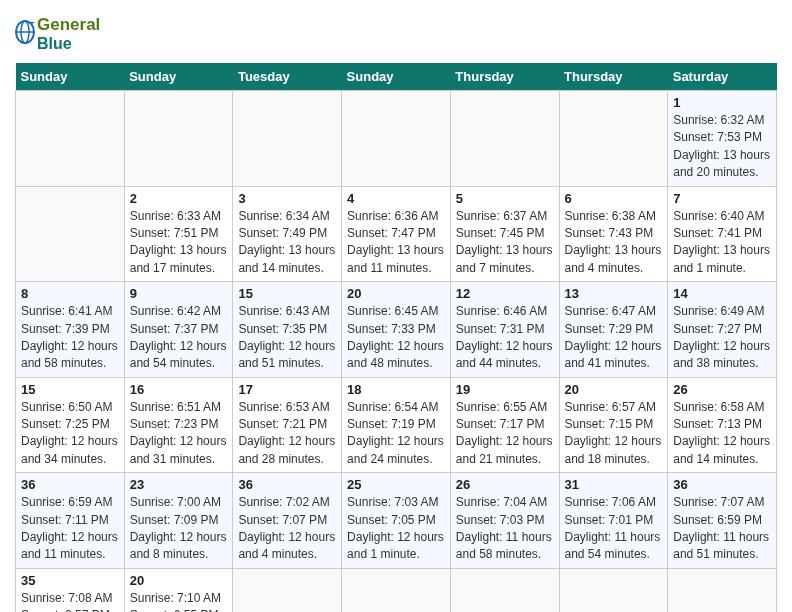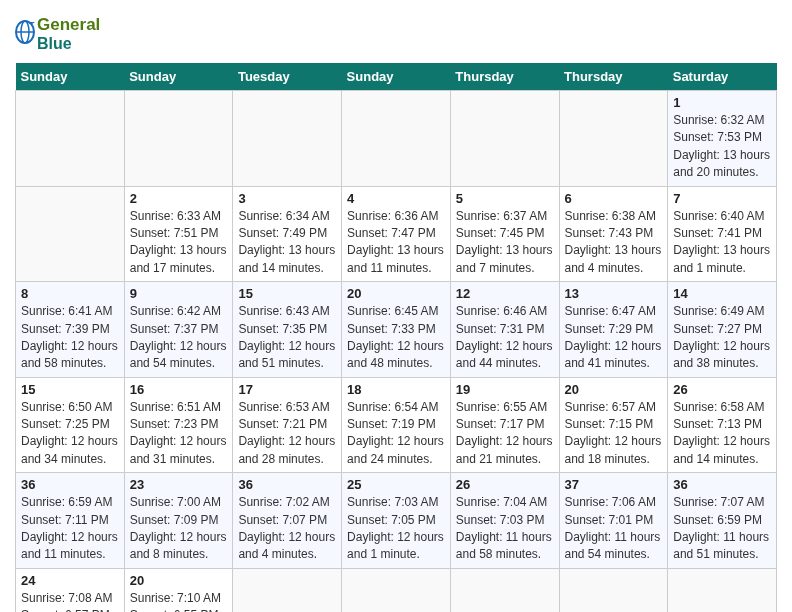--- a/index.html
+++ b/index.html
@@ -149,25 +149,25 @@
         <td><span class="day-num">19</span><span class="day-text">Sunrise: 6:55 AM<br>Sunset: 7:17 PM<br>Daylight: 12 hours and 21 minutes.</span></td>
         <td><span class="day-num">20</span><span class="day-text">Sunrise: 6:57 AM<br>Sunset: 7:15 PM<br>Daylight: 12 hours and 18 minutes.</span></td>
         <td><span class="day-num">26</span><span class="day-text">Sunrise: 6:58 AM<br>Sunset: 7:13 PM<br>Daylight: 12 hours and 14 minutes.</span></td>
       </tr>
       <tr>
         <td><span class="day-num">36</span><span class="day-text">Sunrise: 6:59 AM<br>Sunset: 7:11 PM<br>Daylight: 12 hours and 11 minutes.</span></td>
         <td><span class="day-num">23</span><span class="day-text">Sunrise: 7:00 AM<br>Sunset: 7:09 PM<br>Daylight: 12 hours and 8 minutes.</span></td>
         <td><span class="day-num">36</span><span class="day-text">Sunrise: 7:02 AM<br>Sunset: 7:07 PM<br>Daylight: 12 hours and 4 minutes.</span></td>
         <td><span class="day-num">25</span><span class="day-text">Sunrise: 7:03 AM<br>Sunset: 7:05 PM<br>Daylight: 12 hours and 1 minute.</span></td>
         <td><span class="day-num">26</span><span class="day-text">Sunrise: 7:04 AM<br>Sunset: 7:03 PM<br>Daylight: 11 hours and 58 minutes.</span></td>
-        <td><span class="day-num">37</span><span class="day-text">Sunrise: 7:06 AM<br>Sunset: 7:01 PM<br>Daylight: 11 hours and 54 minutes.</span></td>
+        <td><span class="day-num">31</span><span class="day-text">Sunrise: 7:06 AM<br>Sunset: 7:01 PM<br>Daylight: 11 hours and 54 minutes.</span></td>
         <td><span class="day-num">36</span><span class="day-text">Sunrise: 7:07 AM<br>Sunset: 6:59 PM<br>Daylight: 11 hours and 51 minutes.</span></td>
       </tr>
       <tr>
-        <td><span class="day-num">24</span><span class="day-text">Sunrise: 7:08 AM<br>Sunset: 6:57 PM<br>Daylight: 11 hours and 48 minutes.</span></td>
+        <td><span class="day-num">35</span><span class="day-text">Sunrise: 7:08 AM<br>Sunset: 6:57 PM<br>Daylight: 11 hours and 48 minutes.</span></td>
         <td><span class="day-num">20</span><span class="day-text">Sunrise: 7:10 AM<br>Sunset: 6:55 PM<br>Daylight: 11 hours and 44 minutes.</span></td>
         <td class="empty-cell"></td>
         <td class="empty-cell"></td>
         <td class="empty-cell"></td>
         <td class="empty-cell"></td>
         <td class="empty-cell"></td>
       </tr>
     </tbody>
 </table>
 

